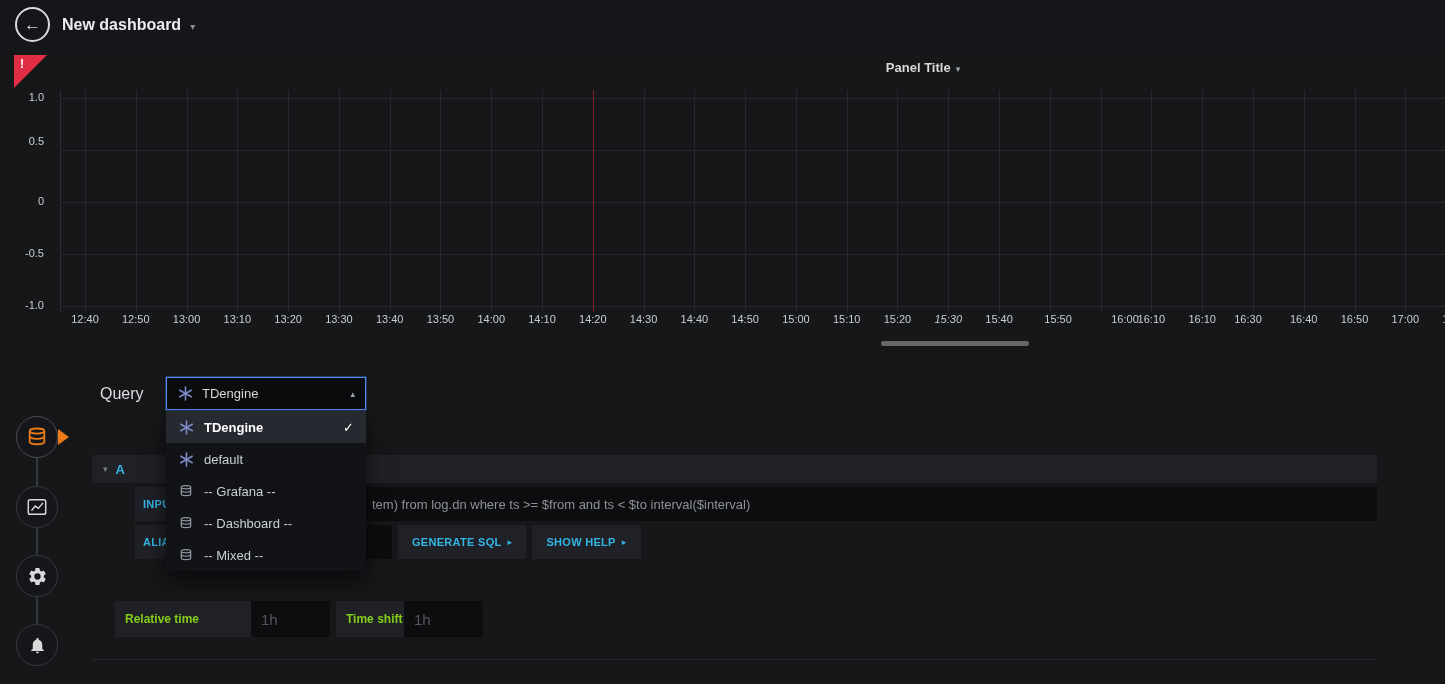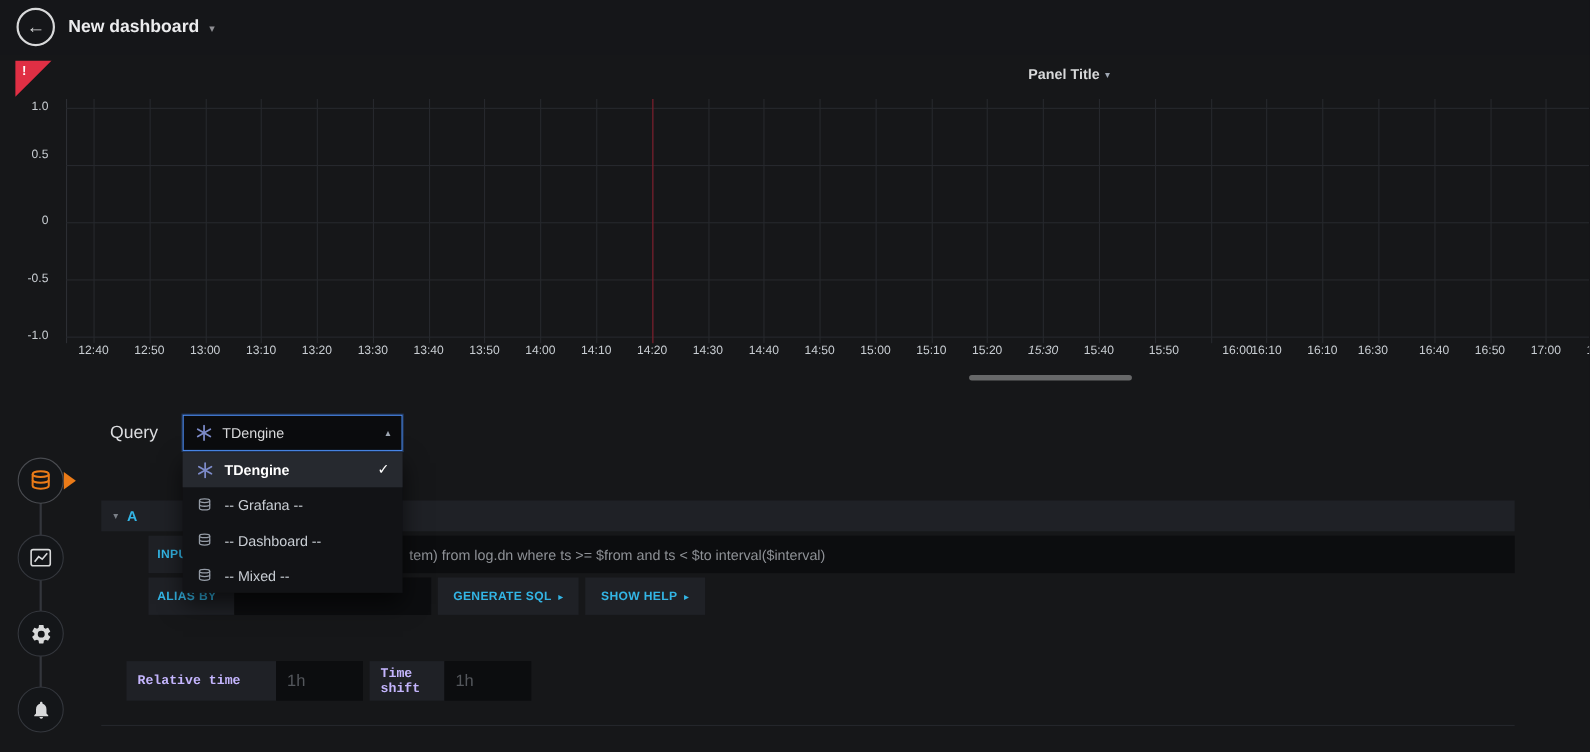--- a/index.html
+++ b/index.html
@@ -13,21 +13,21 @@
     text-align:center; cursor:pointer; }
   .nav-title { position:absolute; left:62px; top:0; height:50px; display:flex; align-items:center; gap:9px;
     font-size:16px; font-weight:700; color:#ececee; cursor:pointer; }
   .nav-title .caret { color:#8e8e93; font-size:10px; margin-top:3px; }
 
   
   .panel { position:absolute; left:0; top:55px; width:1445px; height:283px; overflow:hidden; }
   .corner-error { position:absolute; left:14px; top:0; width:0; height:0;
     border-top:33px solid #e02f44; border-right:33px solid transparent; }
   .corner-error-mark { position:absolute; left:20px; top:2px; font-weight:700; font-size:12px; color:#fff; }
-  .panel-title { position:absolute; left:972px; top:5px; transform:translateX(-50%);
+  .panel-title { position:absolute; left:923px; top:5px; transform:translateX(-50%);
     font-size:13px; font-weight:700; color:#d8d9da; display:flex; align-items:center; gap:5px; cursor:pointer; }
   .panel-title .caret { color:#9fa7b3; font-size:9px; margin-top:2px; }
   .plot { position:absolute; inset:0; }
   .vline { position:absolute; top:35px; height:222px; width:1px; background:#26282d; }
   .axisline { position:absolute; top:35px; height:222px; width:1px; background:#2c2e33; left:60px; }
   .hline { position:absolute; left:60px; width:1385px; height:1px; background:#26282d; }
   .ylabel { position:absolute; left:0; width:44px; text-align:right; font-size:11px; color:#c9ced3; }
   .xlabel { position:absolute; width:44px; text-align:center; font-size:11px; color:#c9ced3; top:258px; }
   .red-vline { position:absolute; top:35px; height:222px; width:1px; opacity:.6; }
   .hscrollbar { position:absolute; left:881px; top:341px; width:148px; height:5px; border-radius:3px;
@@ -51,21 +51,21 @@
   .kw-label { width:78px; background:#1f2126; color:#33b5e5; font-weight:700; font-size:11px;
     display:flex; align-items:center; padding-left:8px; letter-spacing:.3px; white-space:nowrap; overflow:hidden; }
   .sql-field { flex:1; background:#0c0d0f; display:flex; align-items:center; color:#8e9196; font-size:13px;
     padding-left:159px; white-space:nowrap; overflow:hidden; cursor:text; }
   .alias-field { width:179px; background:#0c0d0f; cursor:text; }
   .sql-btn { height:34px; margin-left:6px; background:#1f2126; color:#33b5e5; font-weight:700; font-size:11px;
     border:none; display:flex; align-items:center; gap:6px; padding:0 14px; cursor:pointer;
     font-family:"Liberation Sans","DejaVu Sans",sans-serif; letter-spacing:.3px; }
   .btn-caret { font-size:9px; }
   .time-row { position:absolute; left:92px; top:601px; width:1285px; height:36px; display:flex; align-items:stretch; padding-left:23px; }
-  .opt-label { background:#1f2126; color:#c4b5fd; font-weight:700; font-size:12px; display:flex; align-items:center; padding-left:10px;font-family:Liberation Mono, monospace; }
+  .opt-label { background:#1f2126; color:#84cc16; font-weight:700; font-size:12px; display:flex; align-items:center; padding-left:10px; }
   .lbl-rel { width:136px; }
   .lbl-shift { width:68px; margin-left:6px; }
   .opt-input { width:79px; background:#0c0d0f; border:none; color:#d946ef; font-size:15px; padding:0 10px;
     font-family:"Liberation Sans","DejaVu Sans",sans-serif; }
   .opt-input::placeholder { color:#54575c; }
   .bottom-divider { position:absolute; left:92px; top:659px; width:1285px; height:1px; background:#24262b; }
 
   
   .ds-picker { position:absolute; left:166px; top:377px; width:200px; height:33px; background:#0b0c0e;
     border:1px solid #4d8ef5; box-shadow:0 0 0 1px rgba(61,120,220,.35); display:flex; align-items:center;
@@ -231,20 +231,30 @@
             <line x1="8" y1="1" x2="8" y2="15"></line>
             <line x1="1.9" y1="4.5" x2="14.1" y2="11.5"></line>
             <line x1="1.9" y1="11.5" x2="14.1" y2="4.5"></line>
           </svg>
         </span>
         <span class="mi-label">TDengine</span>
         <span class="menu-check">✓</span>
       </div>
       <div class="menu-item">
         <span class="mi-icon">
+          <svg width="15" height="15" viewBox="0 0 16 16" fill="none" stroke="#7d8bc9" stroke-width="1.7" stroke-linecap="round">
+            <line x1="8" y1="1" x2="8" y2="15"></line>
+            <line x1="1.9" y1="4.5" x2="14.1" y2="11.5"></line>
+            <line x1="1.9" y1="11.5" x2="14.1" y2="4.5"></line>
+          </svg>
+        </span>
+        <span class="mi-label">default</span>
+      </div>
+      <div class="menu-item">
+        <span class="mi-icon">
           <svg width="14" height="14" viewBox="0 0 24 24" fill="none" stroke="#959ca6" stroke-width="2">
             <ellipse cx="12" cy="5.5" rx="8" ry="2.8"></ellipse>
             <path d="M4 5.5v5.8c0 1.55 3.58 2.8 8 2.8s8-1.25 8-2.8V5.5"></path>
             <path d="M4 11.3v5.8c0 1.55 3.58 2.8 8 2.8s8-1.25 8-2.8v-5.8"></path>
           </svg>
         </span>
         <span class="mi-label">-- Grafana --</span>
       </div>
       <div class="menu-item">
         <span class="mi-icon">

